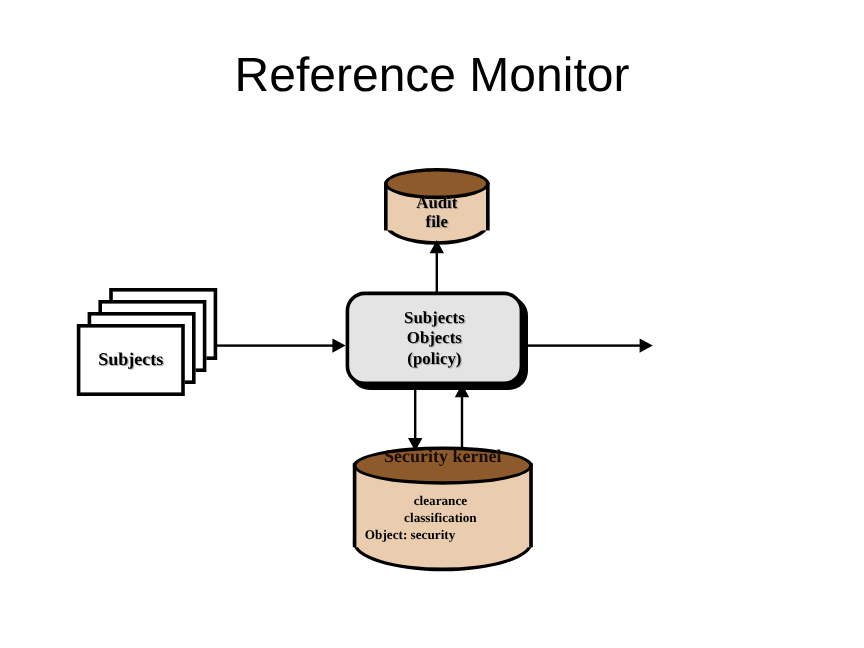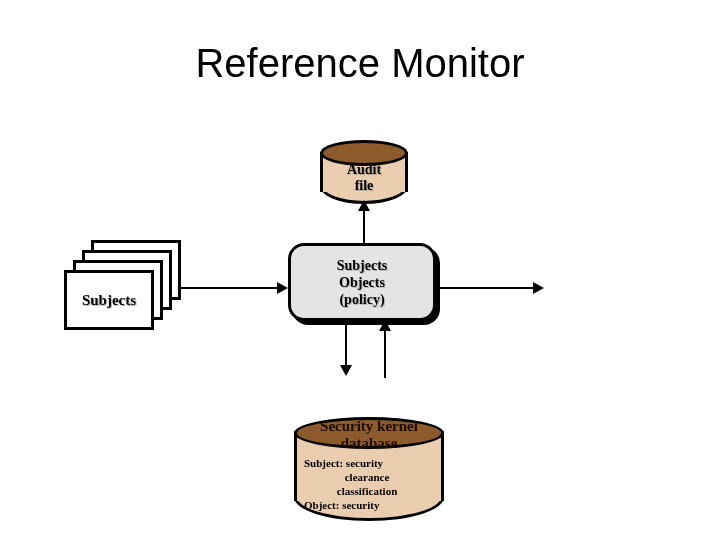--- a/index.html
+++ b/index.html
@@ -141,21 +141,21 @@
     font-family: "Liberation Serif", serif;
     font-weight: bold;
     font-size: 14px;
     line-height: 16px;
     color: #000000;
     z-index: 5;
     text-shadow: 1px 1px 0 rgba(120,120,120,0.5);
   }
 
   
-  #skdb-cyl { left: 294px; top: 372px; width: 150px; height: 106px; margin-top: 45px; }
+  #skdb-cyl { left: 294px; top: 372px; width: 150px; height: 106px; }
   #skdb-cyl .cyl-body   { top: 14px; height: 70px; width: 150px; }
   #skdb-cyl .cyl-bottom { top: 56px; width: 150px; height: 48px; }
   #skdb-cyl .cyl-top    { top: 0px;  width: 150px; height: 32px; }
   #skdb-cyl .skdb-title {
     position: absolute;
     left: -8px;
     top: 1px;
     width: 166px;
     text-align: center;
     font-family: "Liberation Serif", serif;
@@ -304,24 +304,22 @@
     <div class="shaft"></div>
   </div>
 
   <div class="cylinder" id="skdb-cyl">
     <div class="cyl-bottom"></div>
     <div class="cyl-body"></div>
     <div class="cyl-top"></div>
 
     <div class="skdb-title">
       <div class="l1">Security kernel</div>
-      <div class="l2">database</div>
     </div>
 
     <div class="skdb-body">
-      <div class="ln">Subject: security</div>
       <div class="ln ind">clearance</div>
       <div class="ln ind">classification</div>
       <div class="ln">Object: security</div>
     </div>
   </div>
 
 </div>
 
 </body></html>

